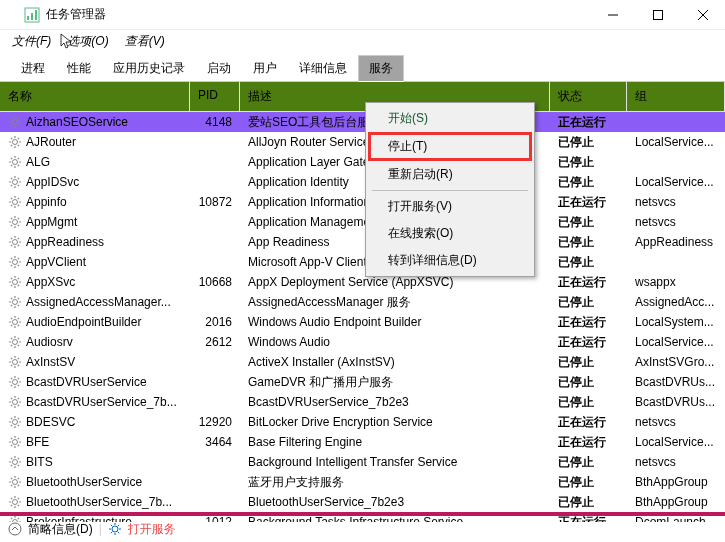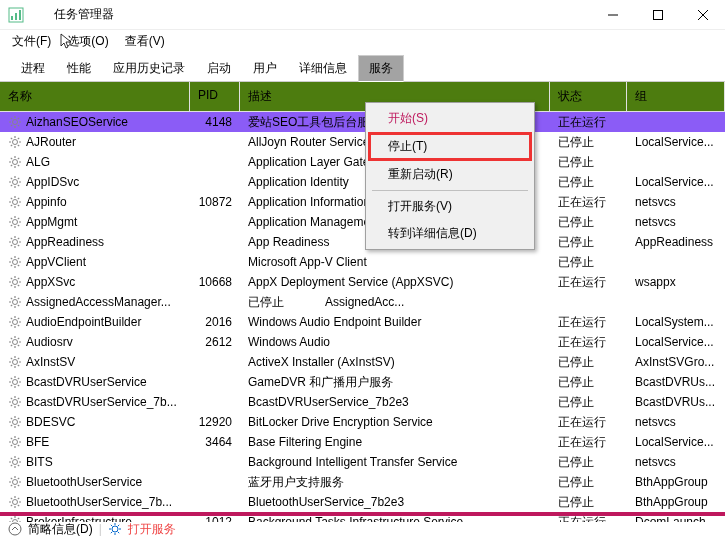--- a/index.html
+++ b/index.html
@@ -1,24 +1,24 @@
 <!DOCTYPE html>
 <html><head>
 <meta charset="utf-8">
 <style>
 * { margin: 0; padding: 0; box-sizing: border-box; font-family: "Microsoft YaHei", "Segoe UI", sans-serif; font-size: 12px; }
 body { width: 725px; height: 542px; background: #fff; overflow: hidden; position: relative; }
 
-.titlebar { height: 30px; display: flex; align-items: center; padding-left: 8px; border-bottom: 1px solid #eee; gap: 24px; }
+.titlebar { height: 30px; display: flex; align-items: center; padding-left: 24px; border-bottom: 1px solid #eee; }
 .titlebar .icon { width: 16px; height: 16px; margin-right: 6px; }
 .titlebar .title { flex: 1; }
 .titlebar .winbtns { display: flex; }
 .titlebar .winbtn { width: 45px; height: 30px; display: flex; align-items: center; justify-content: center; }
 
-.menubar { height: 22px; display: flex; align-items: center; padding-left: 6px; gap: 4px; }
+.menubar { height: 22px; display: flex; align-items: center; padding-left: 6px; gap: 4px; font-style: italic; }
 .menubar .menu { padding: 2px 6px; }
 .cursor { position: absolute; width: 14px; height: 18px; pointer-events: none; }
 
 .tabbar { display: flex; border-bottom: 1px solid #ccc; padding-left: 10px; margin-top: 2px; }
 .tabbar .tab { padding: 4px 10px; border: 1px solid transparent; position: relative; top: 1px; }
 .tabbar .tab.active { border: 1px solid #ccc; border-bottom: 1px solid #fff; background: #a3a3a3; }
 
 .table-wrap { height: 440px; overflow: hidden; }
 .headers { display: flex; border-bottom: 1px solid #e0e0e0; background: #4d7c0f; }
 .headers .col { padding: 6px 8px; border-right: 1px solid #e0e0e0; text-align: left; }
@@ -28,27 +28,27 @@
 .col-status { width: 77px; }
 .col-group { width: 98px; }
 
 .rows { }
 .row { display: flex; height: 20px; align-items: center; }
 .row.selected { background: #8b5cf6; }
 .row .cell { padding: 0 8px; white-space: nowrap; overflow: hidden; text-overflow: ellipsis; }
 .row .cell-name { width: 190px; display: flex; align-items: center; gap: 4px; }
 .row .cell-pid { width: 50px; text-align: right; }
 .row .cell-desc { width: 310px; }
-.row .cell-status { width: 77px; }
+.row .cell-status { width: 77px; font-weight: bold; }
 .row .cell-group { width: 98px; }
 .gear { width: 14px; height: 14px; flex-shrink: 0; }
 
 .ctxmenu { position: absolute; left: 365px; top: 102px; width: 170px; background: #f0f0f0; border: 1px solid #a0a0a0; box-shadow: 2px 2px 4px rgba(0,0,0,0.3); padding: 2px; }
 .ctxmenu .item { padding: 5px 20px; }
-.ctxmenu .item.disabled { color: #be185d; }
+.ctxmenu .item.disabled { color: #14532d; }
 .ctxmenu .item.highlight { border: 3px solid #e33; padding: 3px 17px; }
 .ctxmenu .sep { height: 1px; background: #c0c0c0; margin: 2px 4px; }
 
 .statusbar { position: absolute; bottom: 0; left: 0; right: 0; height: 30px; border-top: 4px solid #be185d; display: flex; align-items: center; padding: 0 8px; gap: 6px; }
 .statusbar .link { color: #ef4444; }
 .statusbar .sep2 { color: #ccc; }
 .statusbar .sbicon { width: 14px; height: 14px; }
 </style>
 </head>
 <body>
@@ -318,20 +318,21 @@
               <line x1="11" y1="7" x2="13" y2="7"></line>
               <line x1="2.8" y1="2.8" x2="4.2" y2="4.2"></line>
               <line x1="9.8" y1="9.8" x2="11.2" y2="11.2"></line>
               <line x1="2.8" y1="11.2" x2="4.2" y2="9.8"></line>
               <line x1="9.8" y1="4.2" x2="11.2" y2="2.8"></line>
             </g>
           </svg>
           <span>AssignedAccessManager...</span>
         </div>
         <div class="cell cell-pid"></div>
+        <div class="cell cell-desc">AssignedAccessManager 服务</div>
         <div class="cell cell-status">已停止</div>
         <div class="cell cell-group">AssignedAcc...</div>
       </div>
       <div class="row">
         <div class="cell cell-name">
           <svg class="gear" viewBox="0 0 14 14">
             <circle cx="7" cy="7" r="2.5" fill="none" stroke="#888"></circle>
             <g stroke="#888" stroke-width="1.2">
               <line x1="7" y1="1" x2="7" y2="3"></line>
               <line x1="7" y1="11" x2="7" y2="13"></line>
@@ -572,20 +573,21 @@
       </div>
     </div>
 </div>
 
 <div class="ctxmenu">
   <div class="item disabled">开始(S)</div>
   <div class="item highlight">停止(T)</div>
   <div class="item">重新启动(R)</div>
   <div class="sep"></div>
   <div class="item">打开服务(V)</div>
+  <div class="item">在线搜索(O)</div>
   <div class="item">转到详细信息(D)</div>
 </div>
 
 <div class="statusbar">
   <svg class="sbicon" viewBox="0 0 14 14">
       <circle cx="7" cy="7" r="6" fill="none" stroke="#666"></circle>
       <path d="M4 8 L7 5 L10 8" fill="none" stroke="#666"></path>
     </svg>
   <span>简略信息(D)</span>
   <span class="sep2">|</span>

